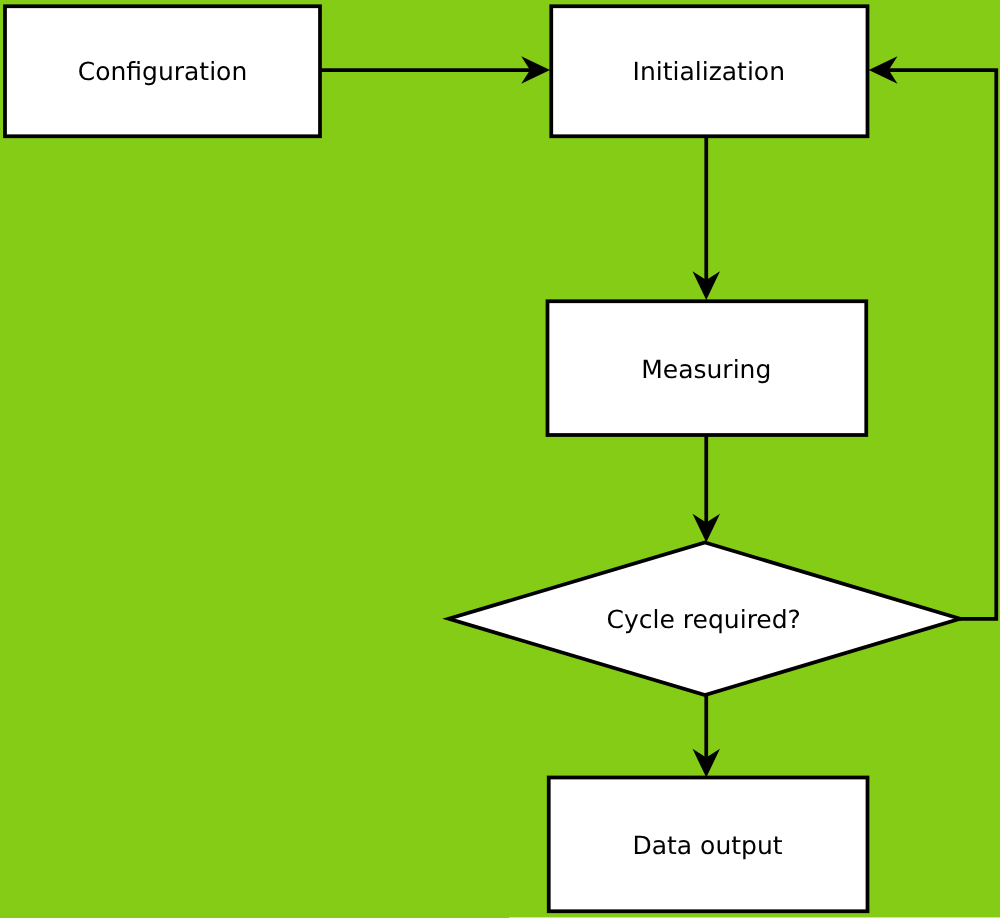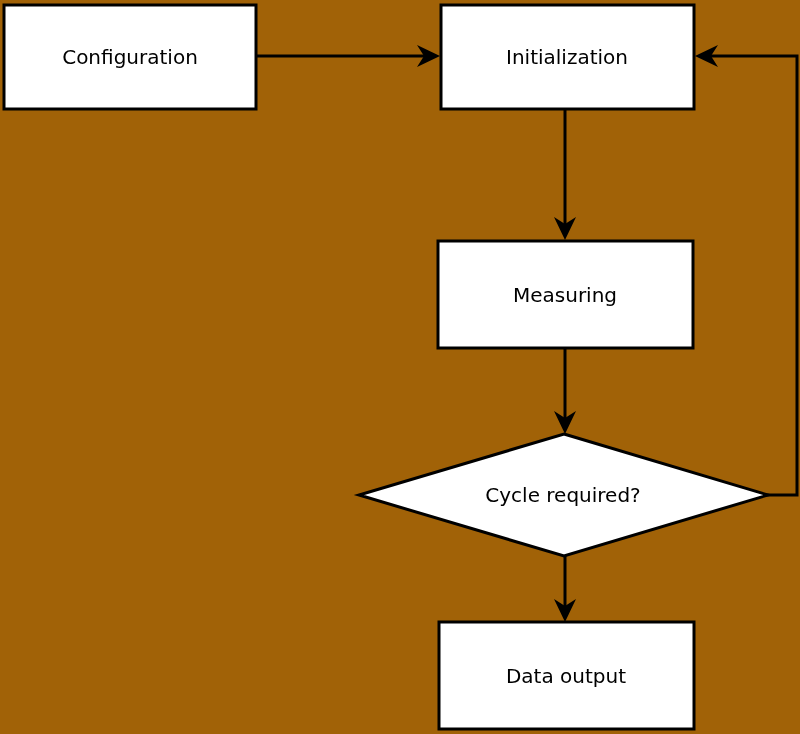--- a/index.html
+++ b/index.html
@@ -4,21 +4,21 @@
 <style>
   html, body {
     margin: 0;
     padding: 0;
     background: #ffffff;
   }
   .canvas {
     width: 800px;
     height: 734px;
     position: relative;
-    background: #a16207;
+    background: #84cc16;
     font-family: "DejaVu Sans", "Liberation Sans", sans-serif;
   }
   svg {
     display: block;
   }
   .shape {
     fill: #ffffff;
     stroke: #000000;
     stroke-width: 3;
   }

